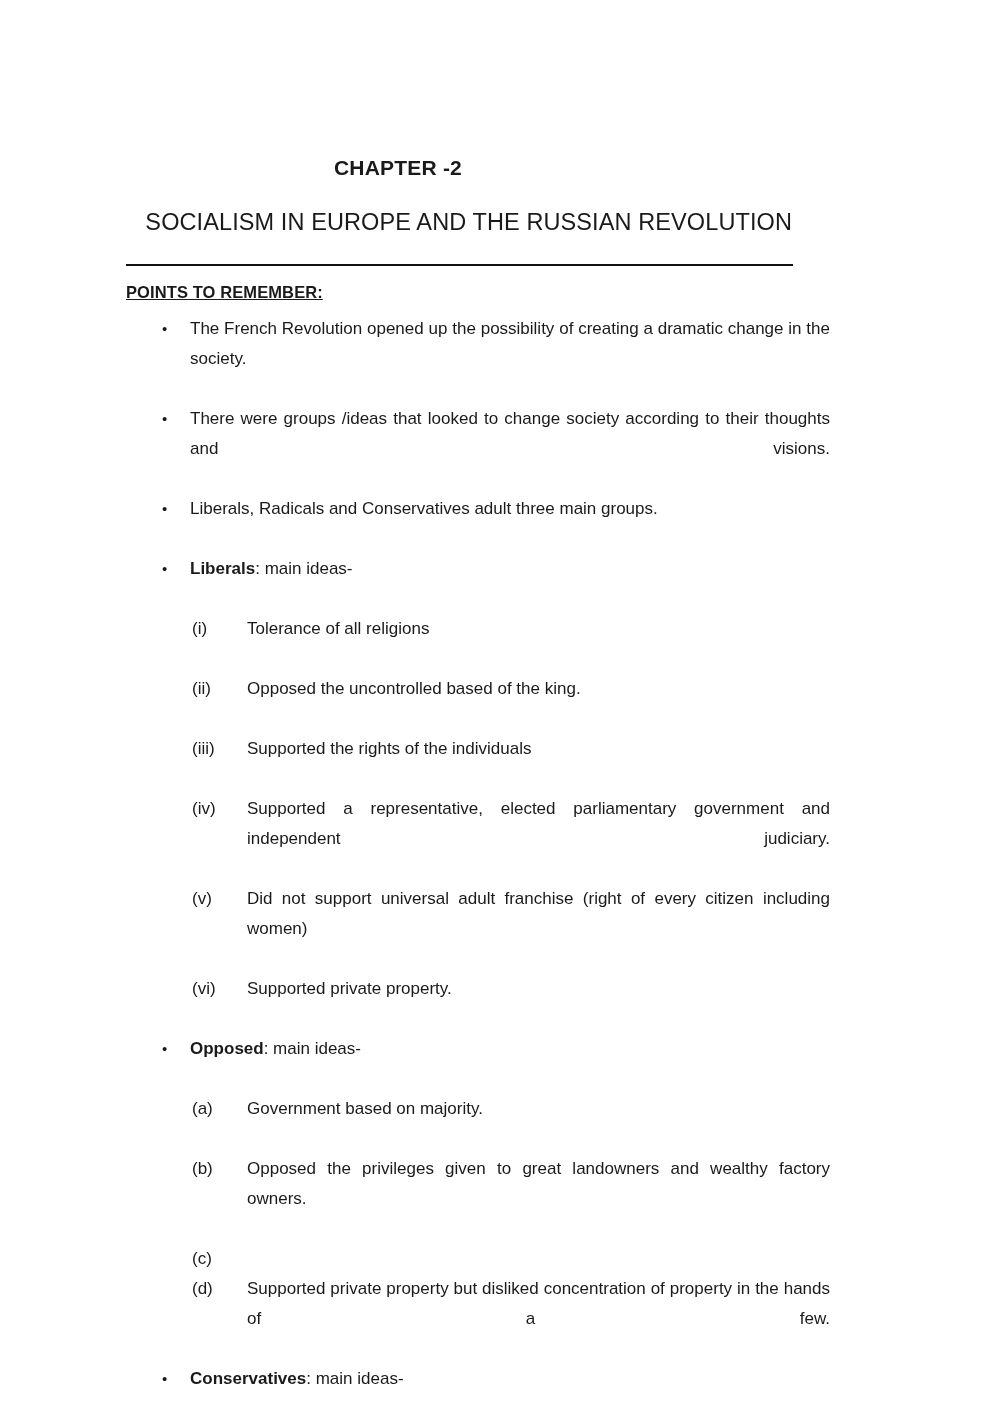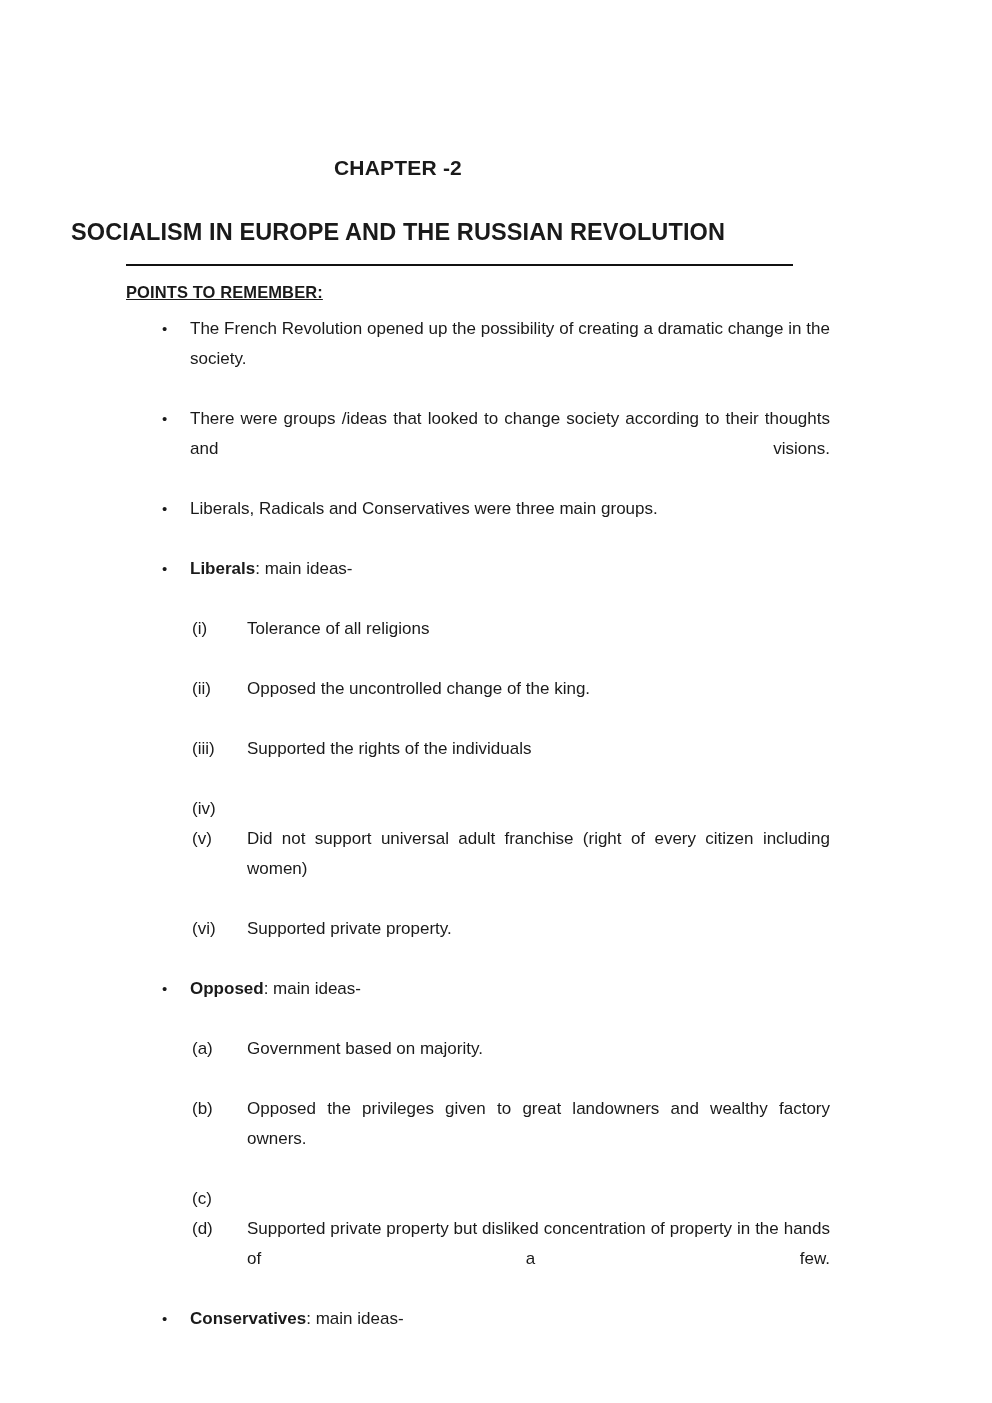--- a/index.html
+++ b/index.html
@@ -27,25 +27,25 @@
   .chapter-heading {
     text-align: center;
     font-size: 21px;
     font-weight: bold;
     letter-spacing: 0.2px;
     margin: 0;
     padding-top: 156px;
     line-height: 1.1;
   }
   .title-heading {
-    text-align: center;
+    text-align: right;
     font-size: 23.5px;
-    font-weight: bold;
+    font-weight: normal;
     letter-spacing: 0.1px;
-    margin: 14px;
+    margin: 4px;
     padding-top: 26px;
     line-height: 1.15;
   }
 
   
   .divider {
     position: absolute;
     left: 126px;
     top: 264px;
     width: 667px;
@@ -144,27 +144,27 @@
 
   <div class="divider"></div>
 
   <div class="content">
 
     <div class="section-label">POINTS TO REMEMBER:</div>
 
     <ul class="bullet-list" id="points-list">
         <li class="bullet-item"><span class="marker">•</span><span>The French Revolution opened up the possibility of creating a dramatic change in the society.</span></li>
         <li class="bullet-item"><span class="marker">•</span><span>There were groups /ideas that looked to change society according to their thoughts and visions.</span></li>
-        <li class="bullet-item no-justify"><span class="marker">•</span><span>Liberals, Radicals and Conservatives were three main groups.</span></li>
+        <li class="bullet-item no-justify"><span class="marker">•</span><span>Liberals, Radicals and Conservatives adult three main groups.</span></li>
         <li class="bullet-item no-justify"><span class="marker">•</span><span class="group-name">Liberals</span><span>: main ideas-</span></li>
         <ul class="sub-list">
           <li class="sub-item no-justify"><span class="marker">(i)</span><span>Tolerance of all religions</span></li>
-          <li class="sub-item no-justify"><span class="marker">(ii)</span><span>Opposed the uncontrolled change of the king.</span></li>
+          <li class="sub-item no-justify"><span class="marker">(ii)</span><span>Opposed the uncontrolled based of the king.</span></li>
           <li class="sub-item no-justify"><span class="marker">(iii)</span><span>Supported the rights of the individuals</span></li>
-          <li class="sub-item"><span class="marker">(iv)</span></li>
+          <li class="sub-item"><span class="marker">(iv)</span><span>Supported a representative, elected parliamentary government and independent judiciary.</span></li>
           <li class="sub-item"><span class="marker">(v)</span><span>Did not support universal adult franchise (right of every citizen including women)</span></li>
           <li class="sub-item no-justify"><span class="marker">(vi)</span><span>Supported private property.</span></li>
         </ul>
         <li class="bullet-item no-justify"><span class="marker">•</span><span class="group-name">Opposed</span><span>: main ideas-</span></li>
         <ul class="sub-list">
           <li class="sub-item no-justify"><span class="marker">(a)</span><span>Government based on majority.</span></li>
           <li class="sub-item"><span class="marker">(b)</span><span>Opposed the privileges given to great landowners and wealthy factory owners.</span></li>
           <li class="sub-item no-justify"><span class="marker">(c)</span></li>
           <li class="sub-item"><span class="marker">(d)</span><span>Supported private property but disliked concentration of property in the hands of a few.</span></li>
         </ul>

